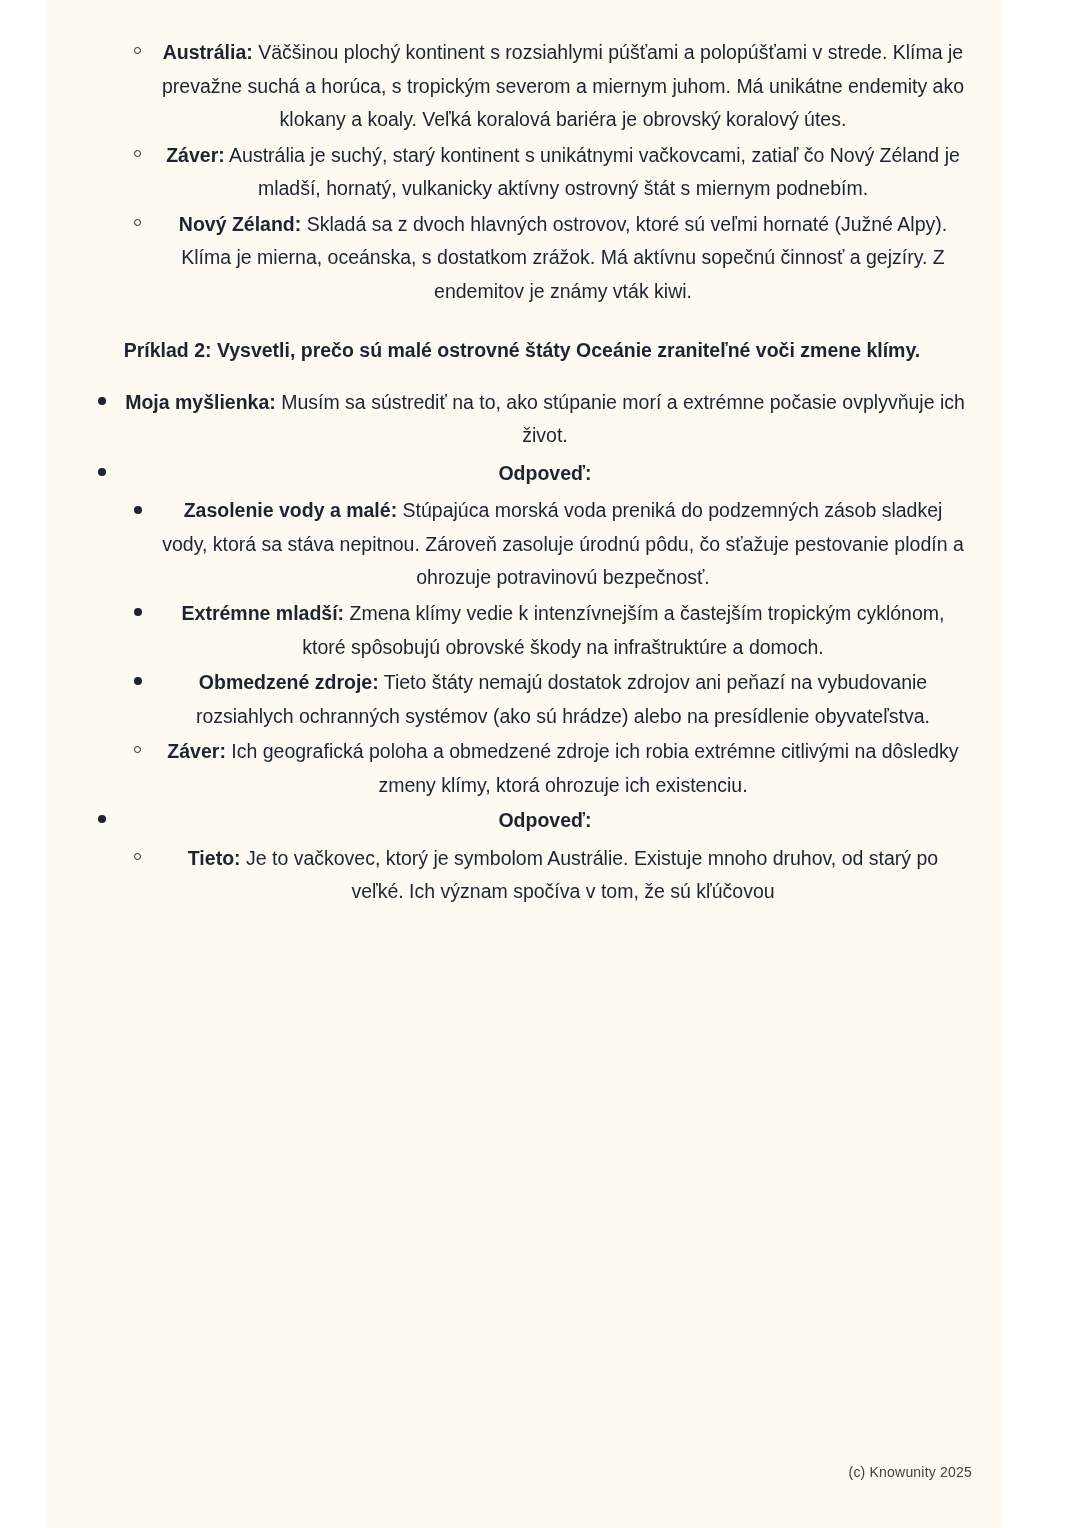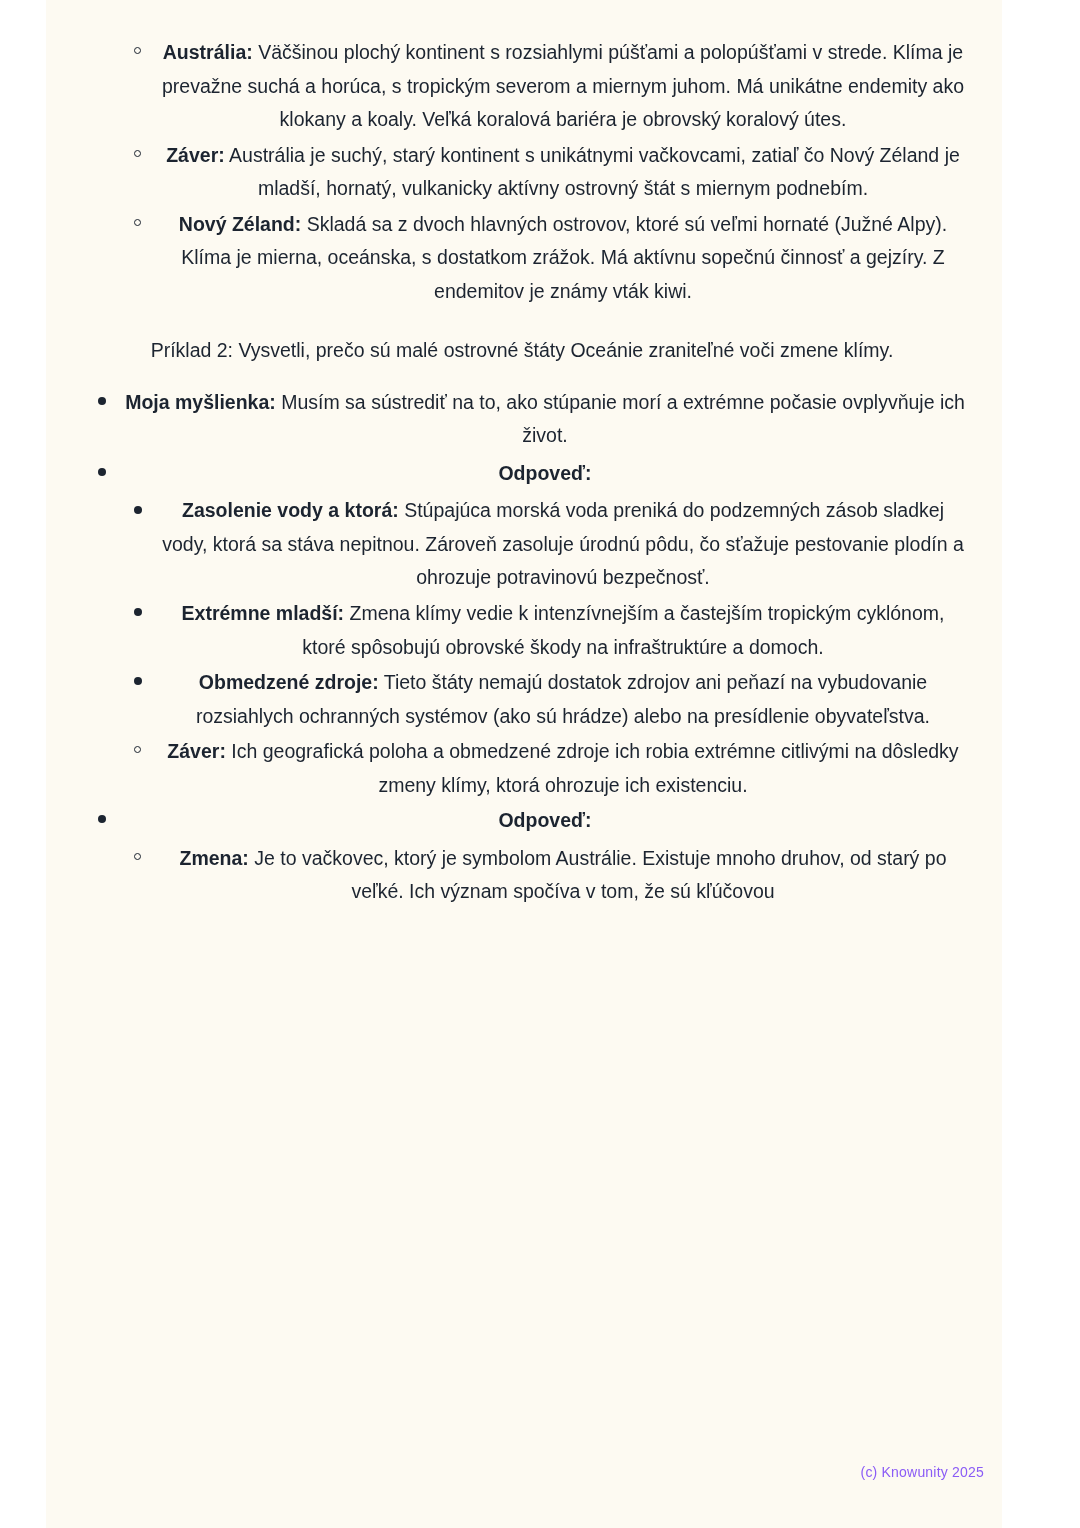--- a/index.html
+++ b/index.html
@@ -97,34 +97,34 @@
     background: transparent;
     box-sizing: border-box;
   }
   .indent-sub {
     margin-left: 36px;
   }
   .term {
     font-weight: bold;
   }
   .para-heading {
-    font-weight: normal;
+    font-weight: bold;
     margin: 26px 0 18px 0;
     line-height: 1.72;
     padding-right: 10px;
   }
   .para-heading.tight {
     margin-bottom: 14px;
   }
   .watermark {
     position: absolute;
-    right: 96px;
+    right: 108px;
     bottom: 48px;
     font-size: 14px;
-    color: #8b5cf6;
+    color: #404040;
     letter-spacing: 0.2px;
   }
 </style>
 </head>
 <body>
 
 <div class="page">
   <div class="left-strip"></div>
   <div class="right-strip"></div>
 
@@ -154,21 +154,21 @@
       </li>
       <li>
         <span class="bullet"></span>
         <span class="term">Odpoveď:</span><span></span>
       </li>
     </ul>
 
     <ul class="lvl2 indent-sub">
       <li>
         <span class="bullet-filled"></span>
-        <span class="term">Zasolenie vody a ktorá:</span><span> Stúpajúca morská voda preniká do podzemných zásob sladkej vody, ktorá sa stáva nepitnou. Zároveň zasoluje úrodnú pôdu, čo sťažuje pestovanie plodín a ohrozuje potravinovú bezpečnosť.</span>
+        <span class="term">Zasolenie vody a malé:</span><span> Stúpajúca morská voda preniká do podzemných zásob sladkej vody, ktorá sa stáva nepitnou. Zároveň zasoluje úrodnú pôdu, čo sťažuje pestovanie plodín a ohrozuje potravinovú bezpečnosť.</span>
       </li>
       <li>
         <span class="bullet-filled"></span>
         <span class="term">Extrémne mladší:</span><span> Zmena klímy vedie k intenzívnejším a častejším tropickým cyklónom, ktoré spôsobujú obrovské škody na infraštruktúre a domoch.</span>
       </li>
       <li>
         <span class="bullet-filled"></span>
         <span class="term">Obmedzené zdroje:</span><span> Tieto štáty nemajú dostatok zdrojov ani peňazí na vybudovanie rozsiahlych ochranných systémov (ako sú hrádze) alebo na presídlenie obyvateľstva.</span>
       </li>
       <li>
@@ -181,20 +181,20 @@
     <ul class="lvl1">
       <li>
         <span class="bullet"></span>
         <span class="term">Odpoveď:</span><span></span>
       </li>
     </ul>
 
     <ul class="lvl2 indent-sub">
       <li>
         <span class="bullet-hollow"></span>
-        <span class="term">Zmena:</span><span> Je to vačkovec, ktorý je symbolom Austrálie. Existuje mnoho druhov, od starý po veľké. Ich význam spočíva v tom, že sú kľúčovou</span>
+        <span class="term">Tieto:</span><span> Je to vačkovec, ktorý je symbolom Austrálie. Existuje mnoho druhov, od starý po veľké. Ich význam spočíva v tom, že sú kľúčovou</span>
       </li>
     </ul>
 
   </div>
 
   <div class="watermark">(c) Knowunity 2025</div>
 </div>
 
 </body></html>

